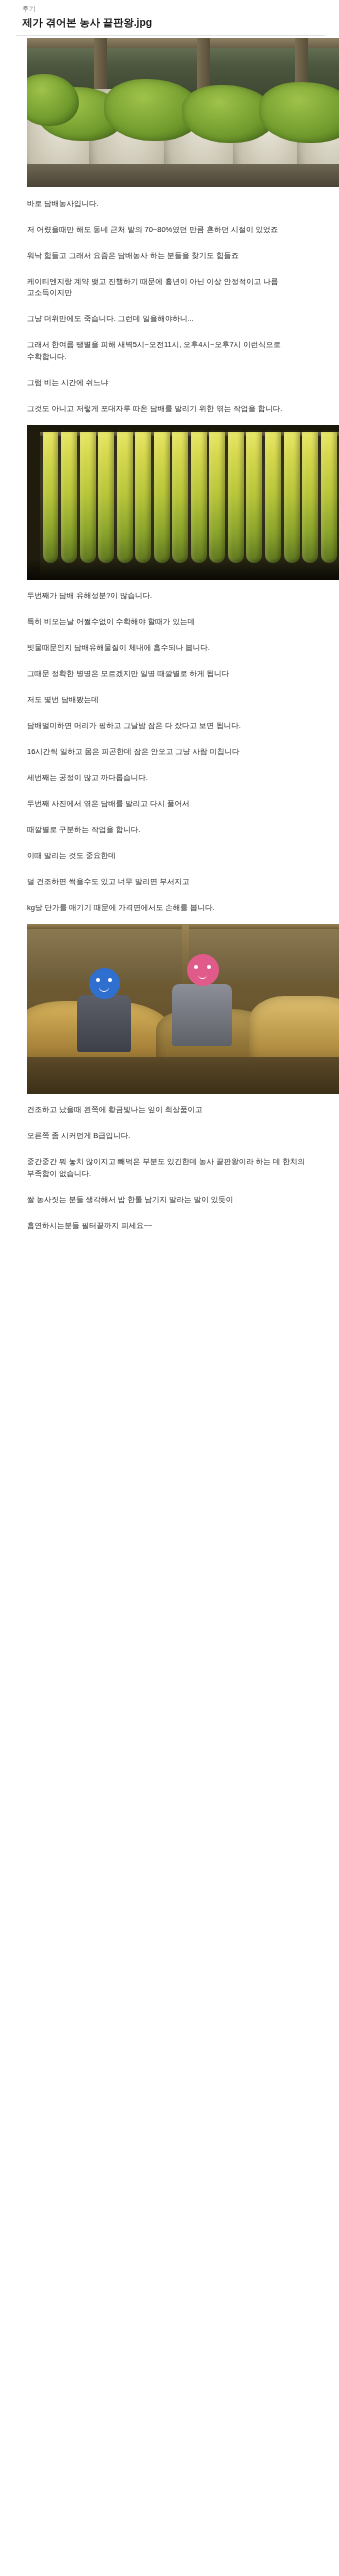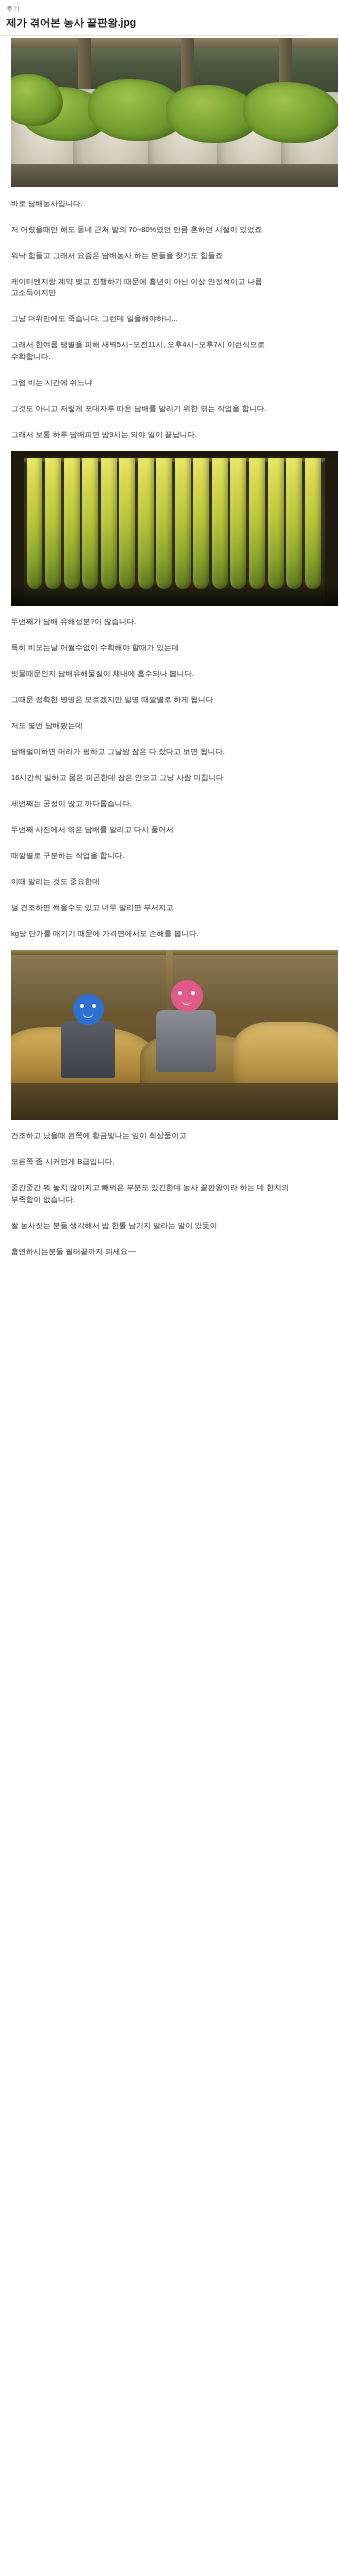--- a/index.html
+++ b/index.html
@@ -9,20 +9,21 @@
   }
   body {
     width: 339px;
     font-family: "Liberation Sans", sans-serif;
     color: #222222;
   }
   .page {
     width: 309px;
     background: #ffffff;
     position: relative;
+    margin-left: 16px;
   }
   .category {
     font-size: 6.7px;
     color: #777777;
     padding: 5.2px 6.2px 1px 6.2px;
     font-family: "Liberation Sans", sans-serif;
   }
   .post-title {
     font-size: 10.3px;
     font-weight: bold;
@@ -203,21 +204,20 @@
     </div>
 
     <p class="line">바로 담배농사입니다.</p>
     <p class="line">저 어렸을때만 해도 동네 근처 밭의 70~80%였던 만큼 흔하던 시절이 있었죠</p>
     <p class="line">워낙 힘들고 그래서 요즘은 담배농사 하는 분들을 찾기도 힘들죠</p>
     <p class="line">케이티엔지랑 계약 맺고 진행하기 때문에 흉년이 아닌 이상 안정적이고 나름 고소득이지만</p>
     <p class="line">그냥 더위만에도 죽습니다. 그런데 일을해야하니...</p>
     <p class="line">그래서 한여름 땡볕을 피해 새벽5시~오전11시, 오후4시~오후7시 이런식으로 수확합니다.</p>
     <p class="line">그럼 비는 시간에 쉬느냐</p>
     <p class="line">그것도 아니고 저렇게 포대자루 따온 담배를 말리기 위한 엮는 작업을 합니다.</p>
-    <p class="line">그래서 보통 하루 담배피면 밤9시는 되야 일이 끝납니다.</p>
 
     <div class="photo photo-2 p2">
       <div class="rail"></div>
       <div class="hang" style="left:15.5px;"></div>
       <div class="hang" style="left:34px;"></div>
       <div class="hang" style="left:53px;"></div>
       <div class="hang" style="left:71px;"></div>
       <div class="hang" style="left:90px;"></div>
       <div class="hang" style="left:108px;"></div>
       <div class="hang" style="left:127px;"></div>

